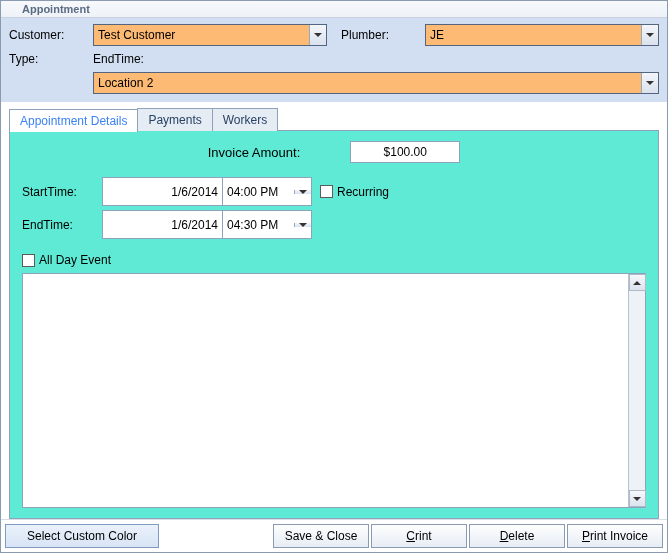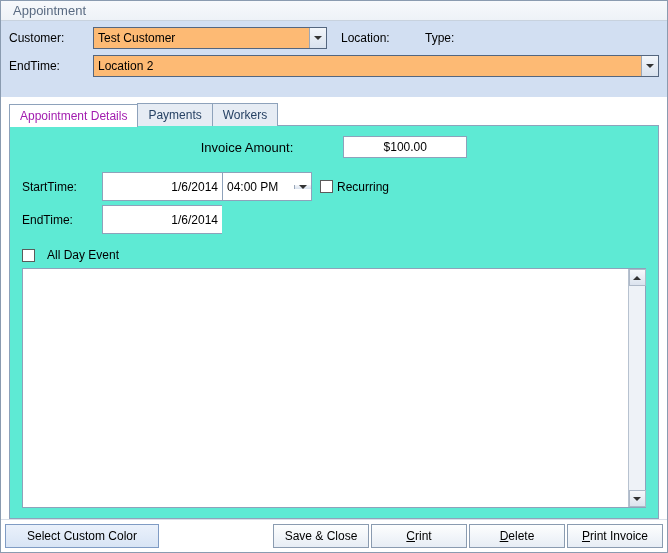--- a/index.html
+++ b/index.html
@@ -16,27 +16,28 @@
     width: 668px;
     height: 553px;
     border: 1px solid #8a9bb0;
     background: #fff;
     display: flex;
     flex-direction: column;
   }
   .titlebar {
     background: linear-gradient(#f7f9fc, #eef2f7);
     border-bottom: 1px solid #c8d2de;
-    padding: 2px 12px;
+    padding: 2px 21px;
     color: #5a6b82;
-    font-size: 13px;
+    font-size: 11px;
+    font-weight: bold;
   }
   .header-form {
     background: #d2dff2;
-    padding: 6px 8px 20px 8px;
+    padding: 6px 8px 8px 8px;
     display: grid;
     grid-template-columns: 70px 1fr 70px 1fr;
     column-gap: 14px;
     row-gap: 6px;
     align-items: center;
   }
   .header-form .label { color: #000; }
   .combo {
     position: relative;
     display: flex;
@@ -92,39 +93,39 @@
     border: 1px solid #8ea2bb;
     border-bottom: none;
     background: #e6ecf4;
     color: #274264;
     font-size: 12px;
     margin-right: -1px;
     cursor: pointer;
   }
   .tab.active {
     background: #fff;
-    color: #a21caf;
+    color: #3b82f6;
     position: relative;
     top: 1px;
   }
   .tabpanel {
     border: 1px solid #8ea2bb;
     background: #5eead4;
     flex: 1;
     margin-top: -1px;
     padding: 10px 12px;
     display: flex;
     flex-direction: column;
     min-height: 0;
   }
   .row { display: flex; align-items: center; margin-bottom: 6px; }
   .row-invoice { justify-content: center; gap: 14px; margin-bottom: 14px; }
   .row-invoice .label { font-size: 13px; }
   .amount-box {
-    width: 124px;
+    width: 110px;
     height: 22px;
     border: 1px solid #8ea2bb;
     text-align: center;
     line-height: 20px;
     background: #fff;
     margin-left: 36px;
   }
   .time-row {
     display: grid;
     grid-template-columns: 80px 120px 90px auto;
@@ -151,21 +152,21 @@
     border-left: 1px solid #9aa7b8;
     background: linear-gradient(#f3f6fa,#d9e2ee);
     display:flex;align-items:center;justify-content:center;cursor:pointer;
   }
   .chk {
     display:flex;align-items:center;gap:4px;margin-left:8px;
   }
   .chkbox {
     width:13px;height:13px;border:1px solid #5b5b5b;background:#fff;cursor:pointer;
   }
-  .allday { margin: 10px 0 6px 0; display:flex;align-items:center;gap:12px;}
+  .allday { margin: 10px 0 6px 0; display:flex;align-items:center;gap:4px;}
   .notes-wrap {
     flex:1;
     border:1px solid #8ea2bb;
     display:flex;
     min-height:0;
   }
   .notes {
     flex:1;border:none;resize:none;font:inherit;padding:4px;outline:none;background:#fff;
   }
   .vscroll {
@@ -210,21 +211,27 @@
   <div class="titlebar">Appointment</div>
 
   <div class="header-form">
     <div class="label">Customer:</div>
     <div class="combo">
       <input value="Test Customer" style="">
       <div class="drop">
           <span class="tri-down"></span>
         </div>
     </div>
-    <div class="label">Location:</div>
+    <div class="label">Plumber:</div>
+    <div class="combo">
+      <input value="JE" style="">
+      <div class="drop">
+          <span class="tri-down"></span>
+        </div>
+    </div>
 
     <div class="label">Type:</div>
 
     <div class="label">EndTime:</div>
     <div class="combo span2">
       <input value="Location 2" style="">
       <div class="drop">
           <span class="tri-down"></span>
         </div>
     </div>
@@ -258,20 +265,26 @@
         <div class="chk">
           <div class="chkbox"></div>
           <span>Recurring</span>
         </div>
       </div>
 
       <div class="time-row">
         <div class="label">EndTime:</div>
         <div class="date-field">
           <input value="1/6/2014" style="">
+        </div>
+        <div class="time-field">
+          <input value="04:30 PM" style="">
+          <div class="time-drop">
+              <span class="tri-down"></span>
+            </div>
         </div>
         <div></div>
       </div>
 
       <div class="allday">
         <div class="chkbox"></div>
         <span>All Day Event</span>
       </div>
 
       <div class="notes-wrap">

